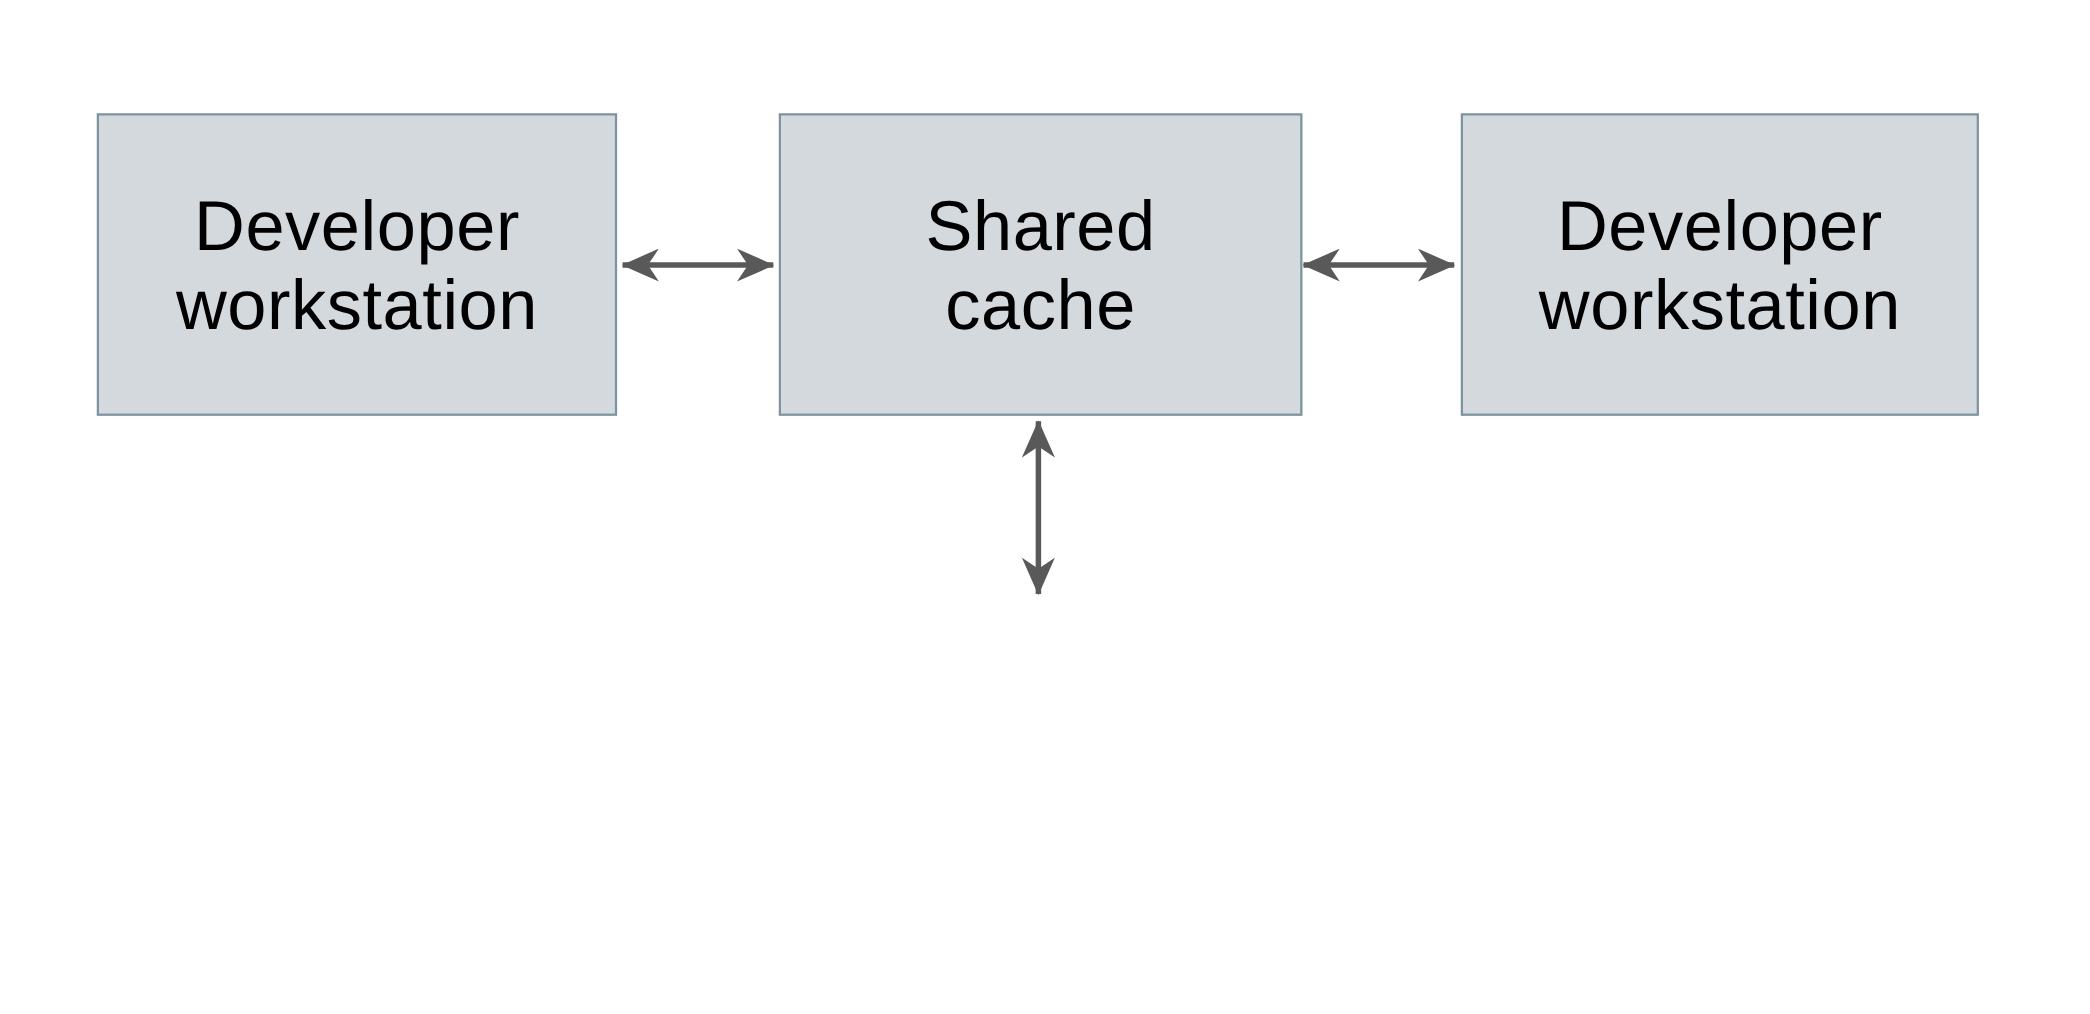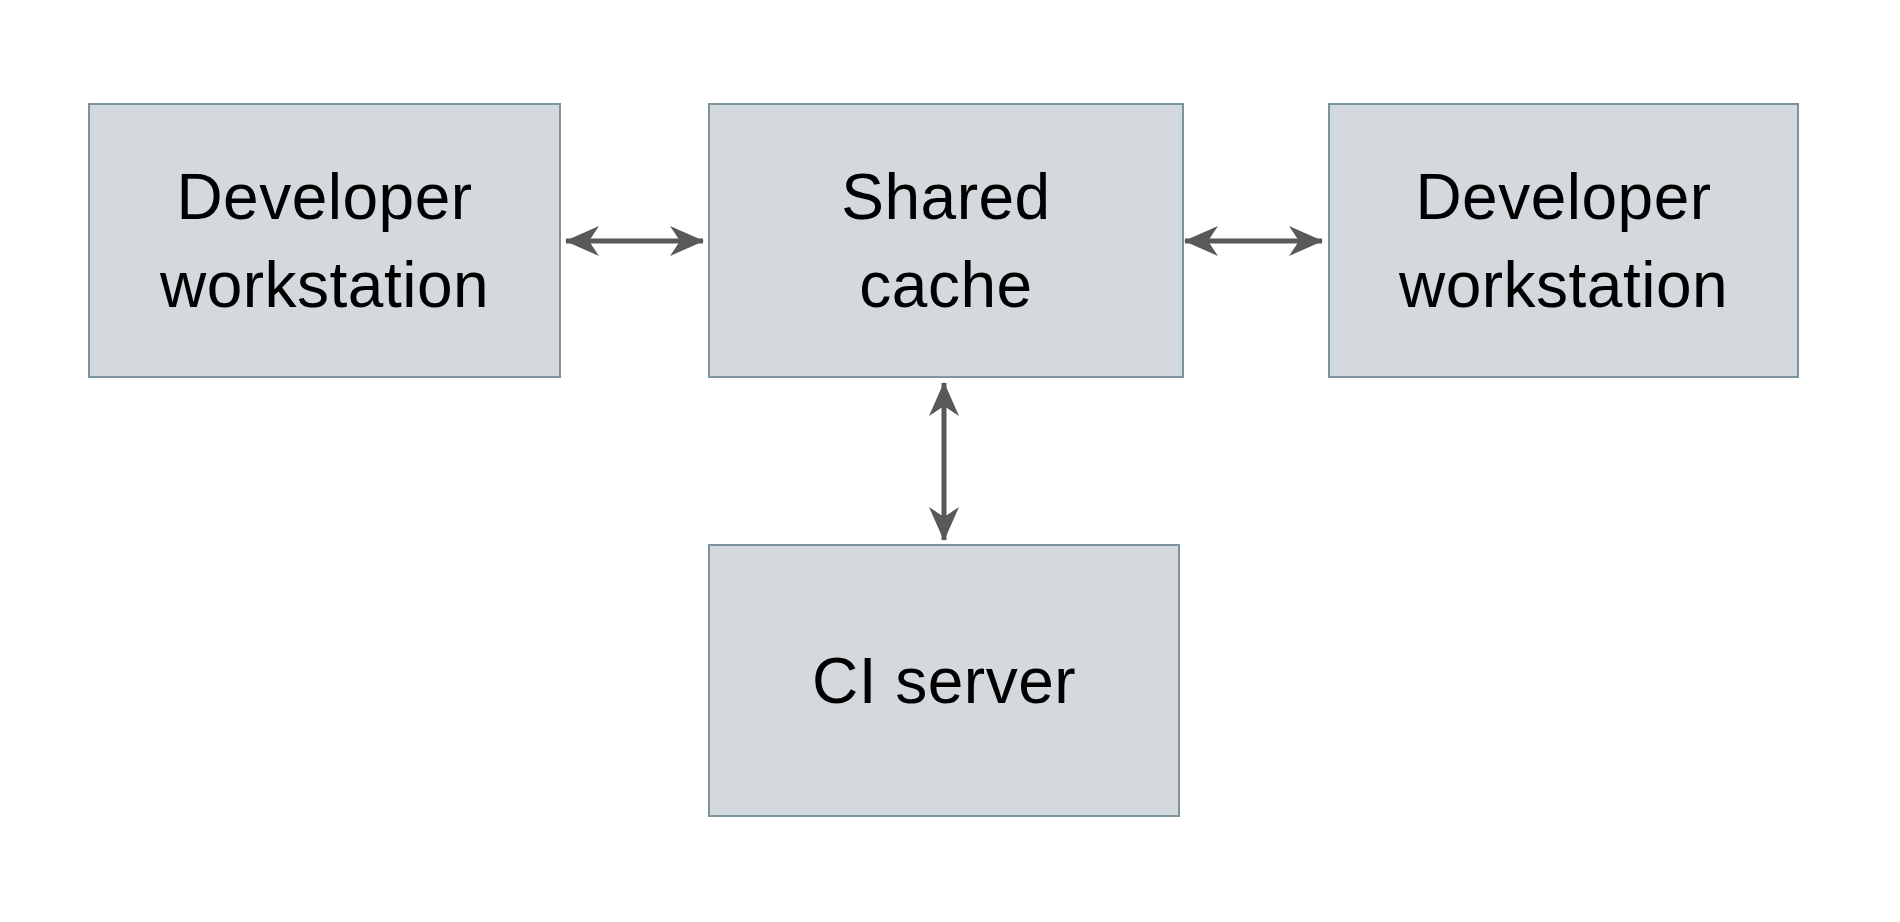--- a/index.html
+++ b/index.html
@@ -20,21 +20,21 @@
     box-sizing: border-box;
     background: #d3d9dc;
     border: 2px solid #7e93a0;
     display: flex;
     align-items: center;
     justify-content: center;
     text-align: center;
     color: #000000;
     font-size: 64px;
     font-weight: 400;
-    line-height: 88px;
+    line-height: 72px;
     letter-spacing: 0.5px;
   }
   .node .label {
     white-space: pre-line;
   }
   #node-dev-left   { left: 88px;   top: 103px; width: 473px; height: 275px; }
   #node-shared     { left: 708px;  top: 103px; width: 476px; height: 275px; }
   #node-dev-right  { left: 1328px; top: 103px; width: 471px; height: 275px; }
   #node-ci         { left: 708px;  top: 544px; width: 472px; height: 273px; }
   .arrows-layer {
@@ -70,17 +70,14 @@
   <div class="node" id="node-shared">
     <span class="label">Shared
 cache</span>
   </div>
 
   <div class="node" id="node-dev-right">
     <span class="label">Developer
 workstation</span>
   </div>
 
-  <div class="node" id="node-ci">
-    <span class="label">CI server</span>
-  </div>
 
 </div>
 
 </body></html>

